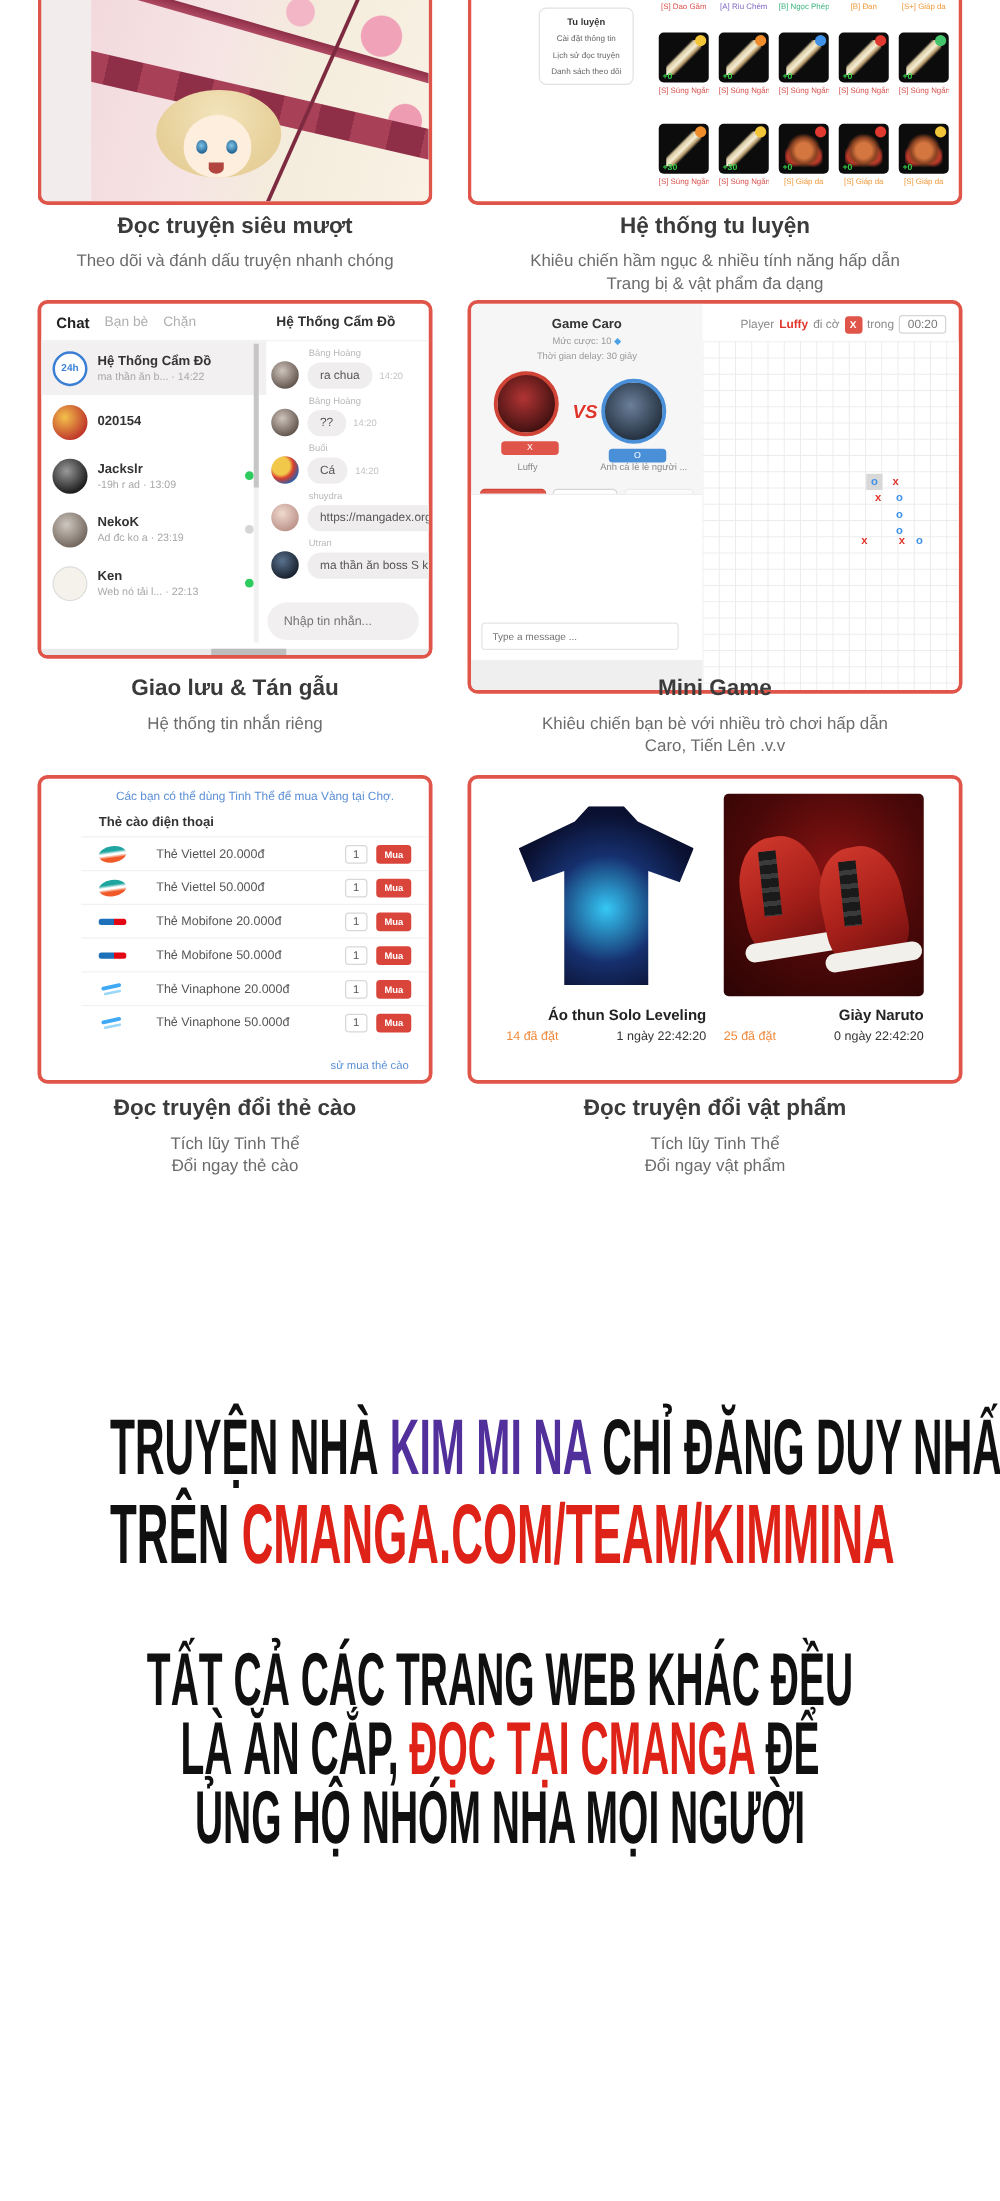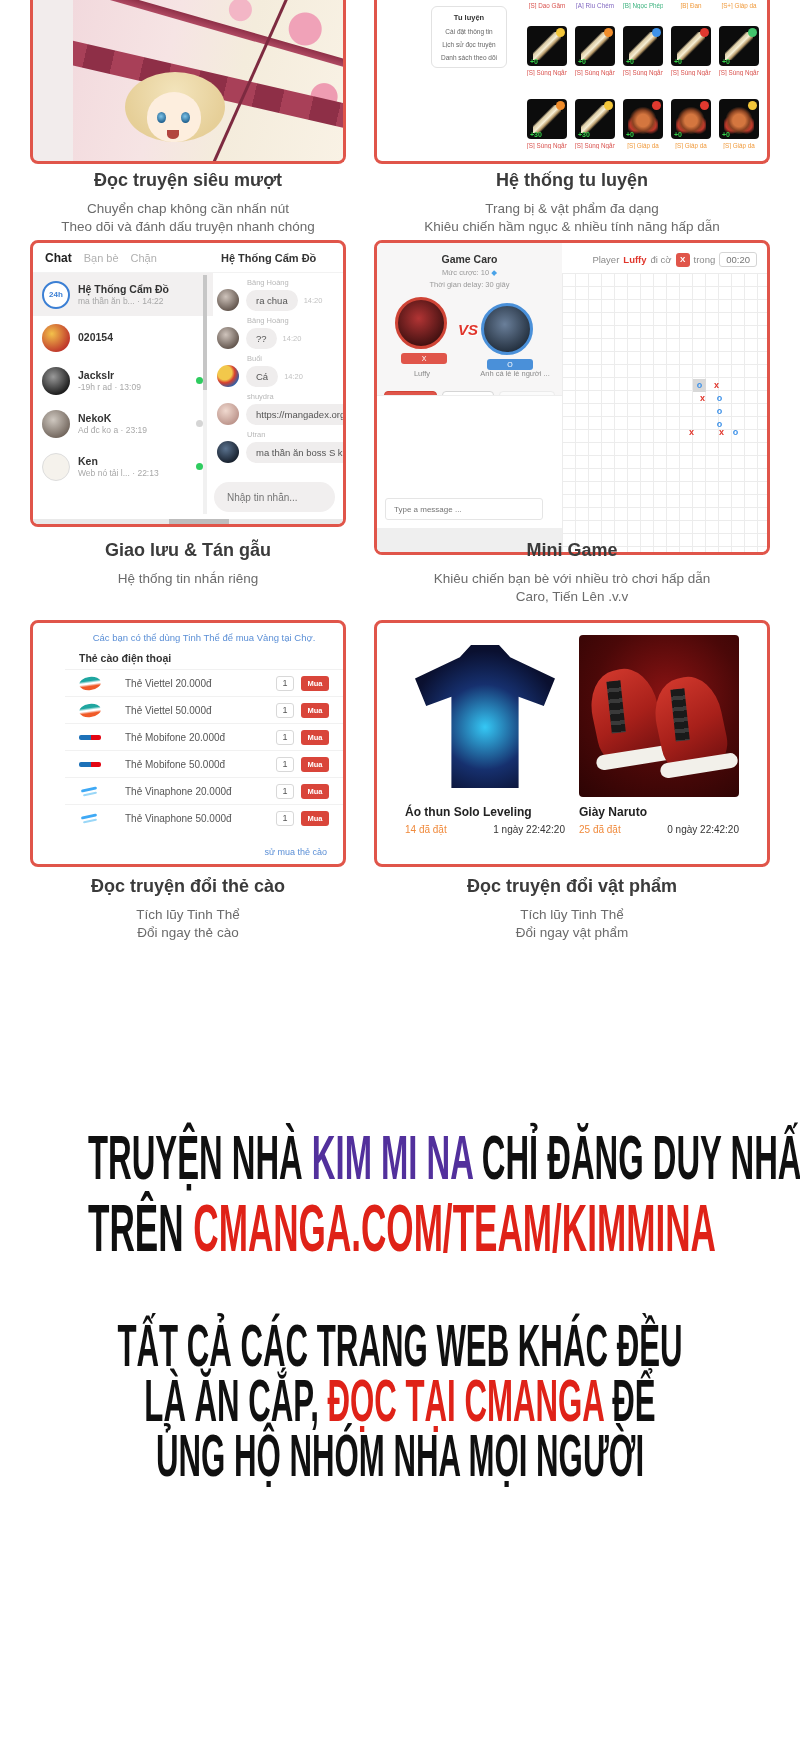--- a/index.html
+++ b/index.html
@@ -176,21 +176,21 @@
       border-radius:2px; background:#9ad7f7; transform:rotate(-12deg); }
   .tc-name { font-size:10px; color:#555; margin-left:24px; }
   .tc-qty { margin-left:auto; width:18px; height:15px; border:1px solid #d8d8d8; border-radius:3px;
             font-size:9px; text-align:center; color:#555; background:#fff; padding:0; outline:none; }
   .tc-buy { margin-left:7px; width:28px; height:15px; background:#d9453a; border:none; border-radius:3px;
             color:#fff; font-size:7.5px; font-weight:bold; line-height:15px; text-align:center; cursor:pointer; }
   .tc-history { position:absolute; right:16px; bottom:7px; font-size:9px; color:var(--link-blue); }
 
   
   #card-vatpham { left:374px; top:620px; width:396px; height:247px; }
-  .prod { position:absolute; top:12px; width:160px; }
+  .prod { position:absolute; top:12px; width:160px;text-align:right; }
   .prod1 { left:28px; } .prod2 { left:202px; }
   .prod-img { width:160px; height:162px; position:relative; overflow:hidden; }
   .tshirt { width:140px; height:152px; margin:4px auto 0;
       background:radial-gradient(circle at 50% 58%, #35c8f5 0%, #16306e 38%, #0a1030 68%, #0a0e24 100%);
       clip-path:polygon(32% 12%,40% 4%,60% 4%,68% 12%,100% 26%,92% 44%,74% 38%,74% 98%,26% 98%,26% 38%,8% 44%,0% 26%); }
   .shoes { width:160px; height:162px; border-radius:4px;
       background:radial-gradient(circle at 55% 38%, #8a1313 0%, #4a0808 55%, #2c0404 100%); }
   .shoe { position:absolute; width:66px; height:92px; border-radius:45% 45% 28% 28%;
       background:linear-gradient(160deg,#d43a2e 0%,#a8201a 55%,#6e0f0f 100%); transform:rotate(-12deg); }
   .shoe::before { content:""; position:absolute; left:18px; top:10px; width:14px; height:52px;
@@ -302,27 +302,26 @@
     <span class="lbl-red">[S] Súng Ngắn</span>
     <span class="lbl-red">[S] Súng Ngắn</span>
     <span class="lbl-orange">[S] Giáp da</span>
     <span class="lbl-orange">[S] Giáp da</span>
     <span class="lbl-orange">[S] Giáp da</span>
   </div>
 </div>
 
 <div class="caption" id="cap-reader">
   <h3>Đọc truyện siêu mượt</h3>
-  <p>Chuyển chap không cần nhấn nút</p>
   <p>Theo dõi và đánh dấu truyện nhanh chóng</p>
 </div>
 <div class="caption" id="cap-tuluyen">
   <h3>Hệ thống tu luyện</h3>
+  <p>Khiêu chiến hầm ngục &amp; nhiều tính năng hấp dẫn</p>
   <p>Trang bị &amp; vật phẩm đa dạng</p>
-  <p>Khiêu chiến hầm ngục &amp; nhiều tính năng hấp dẫn</p>
 </div>
 
 <div class="card" id="card-chat">
   <div class="chat-left">
     <div class="chat-tabs">
       <span class="active">Chat</span>
       <span>Bạn bè</span>
       <span>Chặn</span>
     </div>
     <div class="convo sel">

